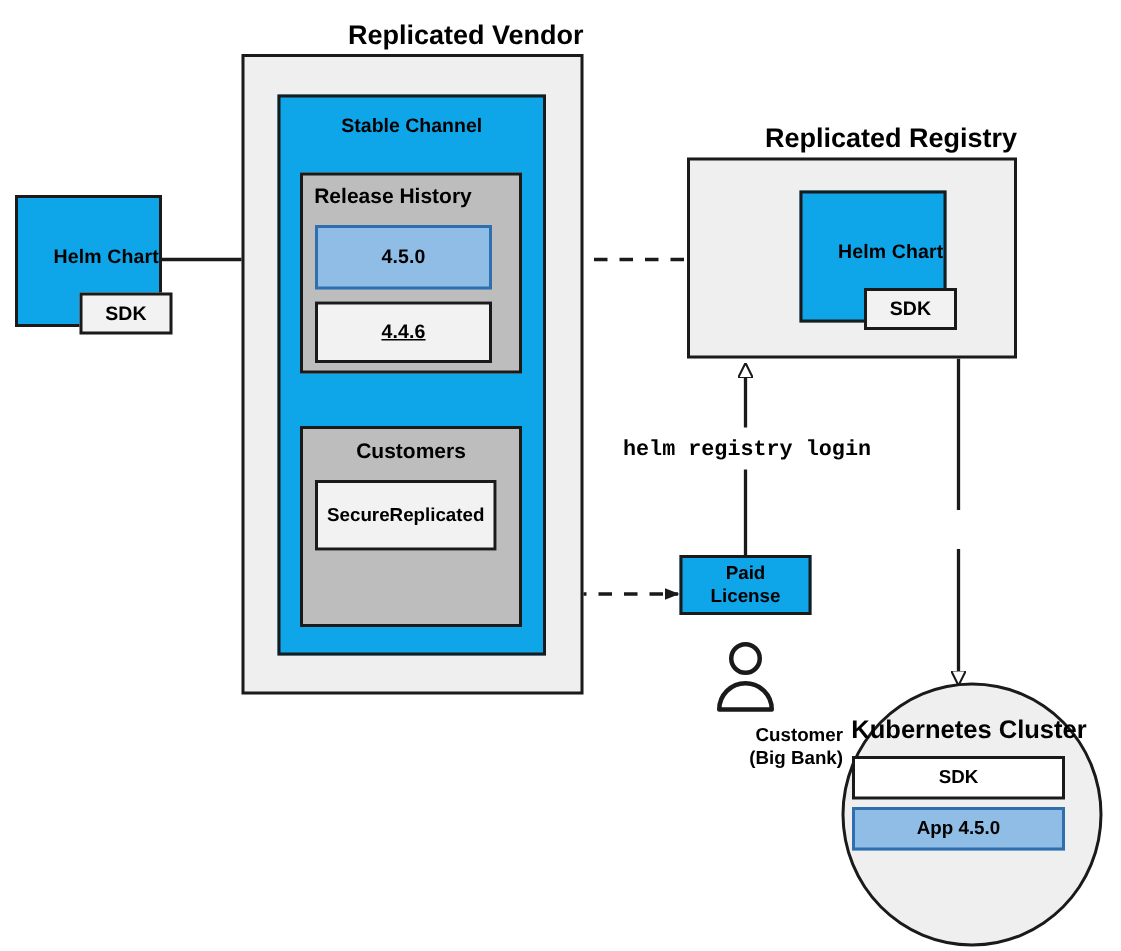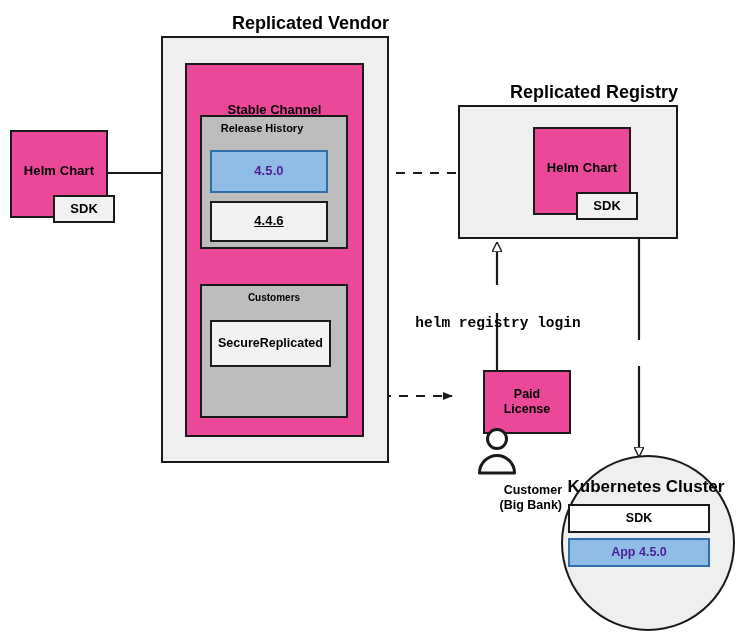--- a/index.html
+++ b/index.html
@@ -14,24 +14,24 @@
   .node{position:absolute;box-sizing:border-box;display:flex;align-items:center;justify-content:center;text-align:center;}
   .boxed{border:2px solid #1a1a1a;}
   .lbl{font-weight:bold;font-size:13px;line-height:1.15;letter-spacing:.1px;}
   .lbl-sm{font-weight:bold;font-size:12.5px;line-height:1.2;}
   .grouptitle{position:absolute;width:100%;text-align:center;font-weight:bold;font-size:13px;}
 
   
   .fill-white{background:#ffffff;}
   .fill-near-white{background:#f2f2f2;}
   .fill-light{background:#efefef;}
-  .fill-gray1{background:#ec4899;}
+  .fill-gray1{background:#0ea5e9;text-align:right;}
   .fill-gray2{background:#bdbdbd;}
   .fill-blue{background:#8fbde5;border-color:#2f6fad;}
-  .txt-blue{color:#4c1d95;}
+  .txt-blue{color:#000000;}
 
   
   .outer-title{position:absolute;font-weight:bold;font-size:18px;text-align:right;}
 
   
   svg#edges{position:absolute;left:0;top:0;width:747px;height:634px;pointer-events:none;}
   .mono{font-family:"Liberation Mono", monospace;font-size:14.5px;font-weight:bold;letter-spacing:0px;}
 
   
   .circle{position:absolute;border-radius:50%;border:2px solid #1a1a1a;background:#efefef;}
@@ -82,57 +82,57 @@
   </div>
   <div class="node boxed fill-near-white" style="left:53px;top:195px;width:62px;height:28px;">
     <span class="lbl">SDK</span>
   </div>
 
   <div class="outer-title" style="left:161px;top:13px;width:228px;">Replicated Vendor Platform</div>
 
   <div class="node boxed fill-light" style="left:161px;top:36px;width:228px;height:427px;"></div>
 
   <div class="node boxed fill-gray1" style="left:185px;top:63px;width:179px;height:374px;"></div>
-  <div class="grouptitle" style="left:185px;top:76px;width:179px;margin-top:26px;">Stable Channel</div>
+  <div class="grouptitle" style="left:185px;top:76px;width:179px;">Stable Channel</div>
 
   <div class="node boxed fill-gray2" style="left:200px;top:115px;width:148px;height:134px;"></div>
-  <div class="grouptitle" style="left:200px;top:122px;width:124px;font-size:11px;">Release History</div>
+  <div class="grouptitle" style="left:200px;top:122px;width:124px;font-size:14px;">Release History</div>
 
   <div class="node boxed fill-blue" style="left:210px;top:150px;width:118px;height:43px;">
     <span class="lbl txt-blue">4.5.0</span>
   </div>
 
   <div class="node boxed fill-near-white" style="left:210px;top:201px;width:118px;height:41px;text-decoration:underline;">
     <span class="lbl">4.4.6</span>
   </div>
 
   <div class="node boxed fill-gray2" style="left:200px;top:284px;width:148px;height:134px;"></div>
-  <div class="grouptitle" style="left:200px;top:292px;width:148px;font-size:10px;">Customers</div>
+  <div class="grouptitle" style="left:200px;top:292px;width:148px;font-size:14px;">Customers</div>
 
   <div class="node boxed fill-near-white" style="left:210px;top:320px;width:121px;height:47px;flex-direction:row;">
     <span class="lbl-sm">Secure</span>
     <span class="lbl-sm">Replicated</span>
   </div>
 
 
   <div class="outer-title" style="left:458px;top:82px;width:220px;">Replicated Registry</div>
 
   <div class="node boxed fill-light" style="left:458px;top:105px;width:220px;height:134px;"></div>
 
   <div class="node boxed fill-gray1" style="left:533px;top:127px;width:98px;height:88px;">
     <span class="lbl" style="position:absolute;left:0;right:0;top:32px;">Helm Chart</span>
   </div>
   <div class="node boxed fill-near-white" style="left:576px;top:192px;width:62px;height:28px;">
     <span class="lbl">SDK</span>
   </div>
 
-  <div class="mono" style="position:absolute;left:403px;top:292px;width:190px;text-align:center;white-space:nowrap;margin-top:23px;">helm registry login</div>
+  <div class="mono" style="position:absolute;left:403px;top:292px;width:190px;text-align:center;white-space:nowrap;">helm registry login</div>
 
 
-  <div class="node boxed fill-gray1" style="left:453px;top:370px;width:88px;height:64px;flex-direction:column;margin-left:30px;">
+  <div class="node boxed fill-gray1" style="left:453px;top:370px;width:88px;height:40px;flex-direction:column;">
     <span class="lbl-sm">Paid</span>
     <span class="lbl-sm">License</span>
   </div>
 
   <svg class="person" style="left:474px;top:428px;width:46px;height:48px;" viewBox="0 0 46 48">
     <circle cx="23" cy="11" r="9.5" fill="#ffffff" stroke="#1a1a1a" stroke-width="3"></circle>
     <path d="M5.5,45 A17.5,17.5 0 0 1 40.5,45 z" fill="#ffffff" stroke="#1a1a1a" stroke-width="3" stroke-linejoin="round"></path>
   </svg>
   <div style="position:absolute;left:432px;top:483px;width:130px;text-align:right;">
     <div class="lbl-sm">Customer</div>

